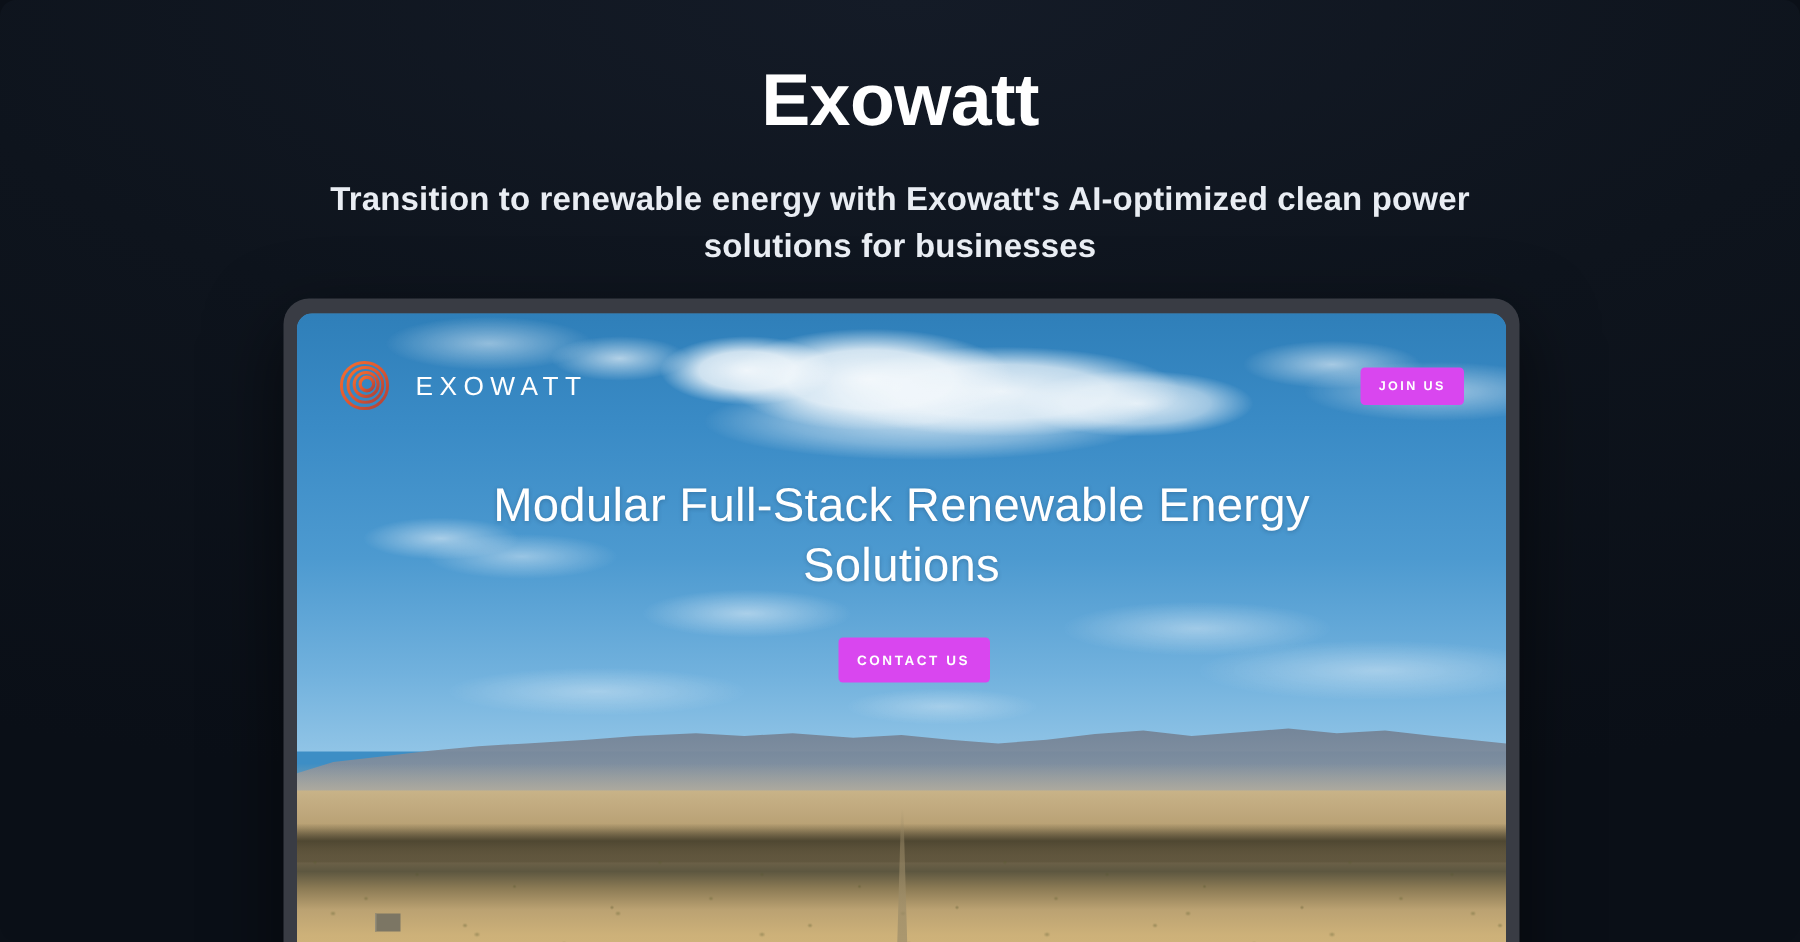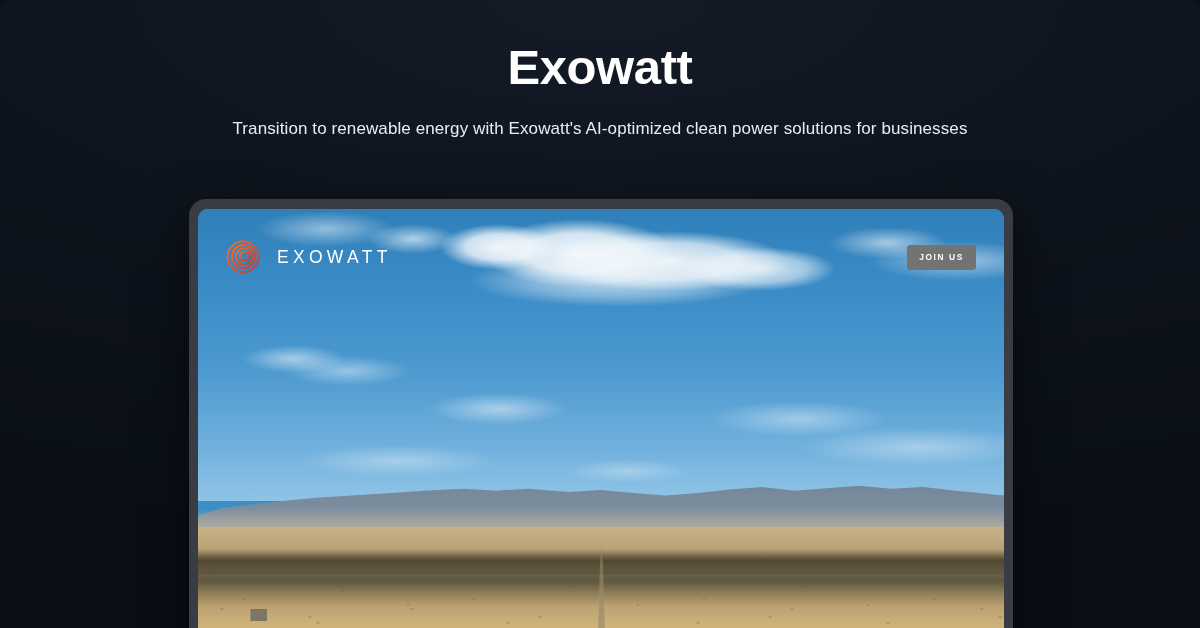--- a/index.html
+++ b/index.html
@@ -37,22 +37,22 @@
   .site-title {
     font-size: 49px;
     font-weight: 700;
     color: #ffffff;
     letter-spacing: -0.4px;
     line-height: 1.12;
   }
   .site-subtitle {
     margin: 22px auto 0;
     max-width: 770px;
-    font-size: 17px;
-    font-weight: 400;
+    font-size: 22px;
+    font-weight: 700;
     color: #e9edf3;
     line-height: 1.42;
     letter-spacing: 0.1px;
   }
 
   
   .device {
     position: absolute;
     left: 189px;
     top: 199px;
@@ -241,21 +241,21 @@
     color: #ffffff;
     font-size: 17.5px;
     font-weight: 500;
     letter-spacing: 4.3px;
   }
 
   .btn {
     display: inline-flex;
     align-items: center;
     justify-content: center;
-    background: #737373;
+    background: #d946ef;
     color: #ffffff;
     border: none;
     cursor: pointer;
     font-family: "Liberation Sans", sans-serif;
     font-weight: 700;
     letter-spacing: 1.6px;
     border-radius: 3px;
     margin-left: 16px;
   }
   .btn-join {
@@ -332,17 +332,21 @@
               <circle cx="18.1" cy="16.3" r="8" fill="none" stroke="url(#ringGrad)" stroke-width="2"></circle>
               <circle cx="18.6" cy="16" r="4.5" fill="none" stroke="url(#ringGrad)" stroke-width="2.2"></circle>
             </svg>
           </span>
           <span class="brand-name">EXOWATT</span>
         </div>
         <button class="btn btn-join">JOIN US</button>
       </div>
 
       <div class="site-hero">
+        <h1>Modular Full-Stack Renewable Energy Solutions</h1>
+        <div class="cta-wrap">
+          <button class="btn btn-contact">CONTACT US</button>
+        </div>
       </div>
 
     </div>
   </div>
 </div>
 
 </body></html>

